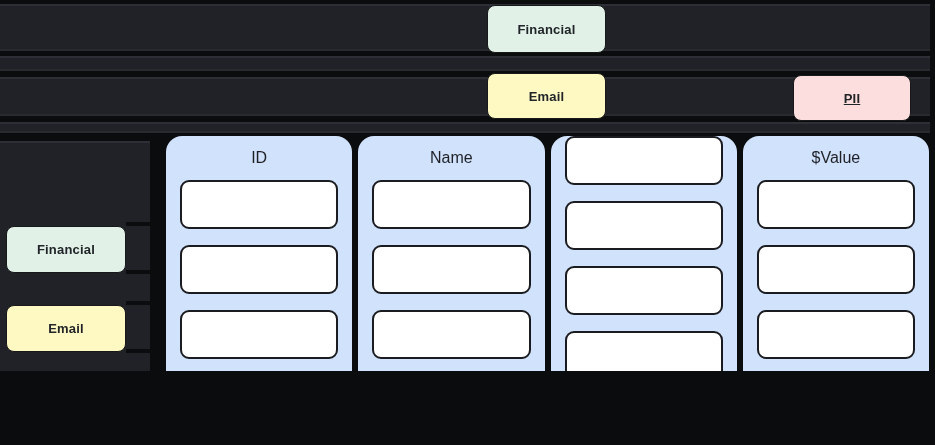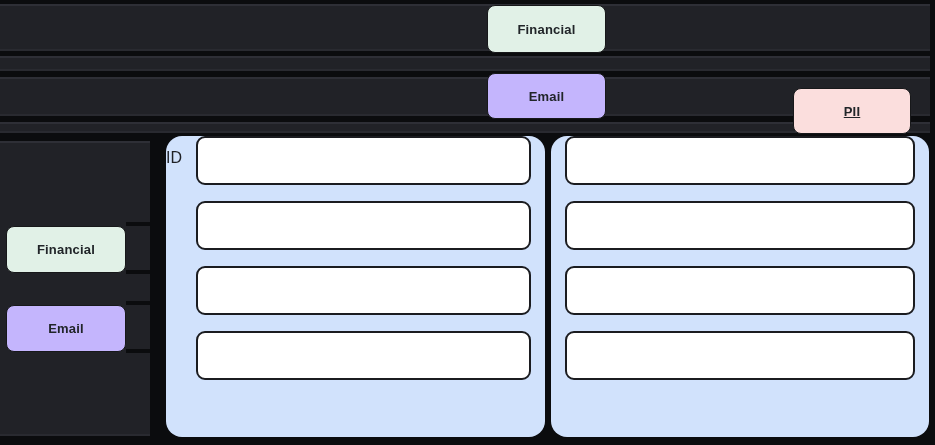--- a/index.html
+++ b/index.html
@@ -1,18 +1,18 @@
 <!DOCTYPE html>
 <html><head>
 <meta charset="utf-8">
 <style>
   html,body{margin:0;padding:0;background:#0b0c0e;}
   *{box-sizing:border-box;font-family:"Liberation Sans", sans-serif;}
   #stage{
-    position:relative;width:935px;height:445px;background:#0b0c0e;overflow:hidden;
+    position:relative;width:935px;height:371px;background:#0b0c0e;overflow:hidden;
   }
   
   .bar{
     position:absolute;left:0;width:930px;background:#212227;
     border-top:2px solid #2e2f36;border-bottom:2px solid #292a30;
   }
   #bar-a{top:4px;height:47px;}
   #bar-b{top:56px;height:15px;}
   #bar-c{top:77px;height:39px;}
   #bar-d{top:122px;height:11px;}
@@ -25,35 +25,35 @@
     position:absolute;left:126px;width:24px;height:3px;background:#30313a;
     border-top:2px solid #0b0c0e;border-bottom:2px solid #0b0c0e;
   }
   
   .tag{
     position:absolute;display:flex;align-items:center;justify-content:center;
     border-radius:8px;border:1.5px solid #17181a;
     font-size:13px;font-weight:bold;color:#212529;letter-spacing:.2px;
   }
   .tag.mint{background:#e1f1e7;}
-  .tag.yellow{background:#c4b5fd;}
+  .tag.yellow{background:#fef9c3;}
   .tag.pink{background:#fbdedd;}
   #tag-financial-top{left:487px;top:5px;width:119px;height:48px;}
   #tag-email-top{left:487px;top:73px;width:119px;height:46px;}
-  #tag-pii-top{left:793px;top:88px;width:118px;height:46px;text-decoration:underline;}
+  #tag-pii-top{left:793px;top:75px;width:118px;height:46px;text-decoration:underline;}
   #tag-financial-left{left:6px;top:83px;width:120px;height:47px;}
   #tag-email-left{left:6px;top:162px;width:120px;height:47px;}
   
   #table{
     position:absolute;left:166px;top:136px;width:763px;height:301px;
     display:flex;gap:6px;
   }
   .column{
     flex:1;background:#d1e2fc;border-radius:16px;
-    display:flex;flex-direction:row;
+    display:flex;flex-direction:column;
   }
   .col-header{
     height:44px;display:flex;align-items:center;justify-content:center;
     font-size:16px;color:#1f2126;
   }
   .cells{
     flex:1;display:flex;flex-direction:column;gap:16px;padding:0 14px 13px 14px;
   }
   .cell{
     height:49px;background:#ffffff;border:2px solid #1b1c20;border-radius:9px;
@@ -88,25 +88,43 @@
       <div class="col-header">ID</div>
       <div class="cells">
         <div class="cell"></div>
         <div class="cell"></div>
         <div class="cell"></div>
         <div class="cell"></div>
       </div>
     </div>
 
 
+    <div class="column">
+      <div class="col-header">Name</div>
+      <div class="cells">
+        <div class="cell"></div>
+        <div class="cell"></div>
+        <div class="cell"></div>
+        <div class="cell"></div>
+      </div>
+    </div>
 
     <div class="column">
       <div class="cells">
         <div class="cell"></div>
         <div class="cell"></div>
         <div class="cell"></div>
         <div class="cell"></div>
       </div>
     </div>
 
+    <div class="column">
+      <div class="col-header">$Value</div>
+      <div class="cells">
+        <div class="cell"></div>
+        <div class="cell"></div>
+        <div class="cell"></div>
+        <div class="cell"></div>
+      </div>
+    </div>
 
   </div>
 </div>
 
 </body></html>

